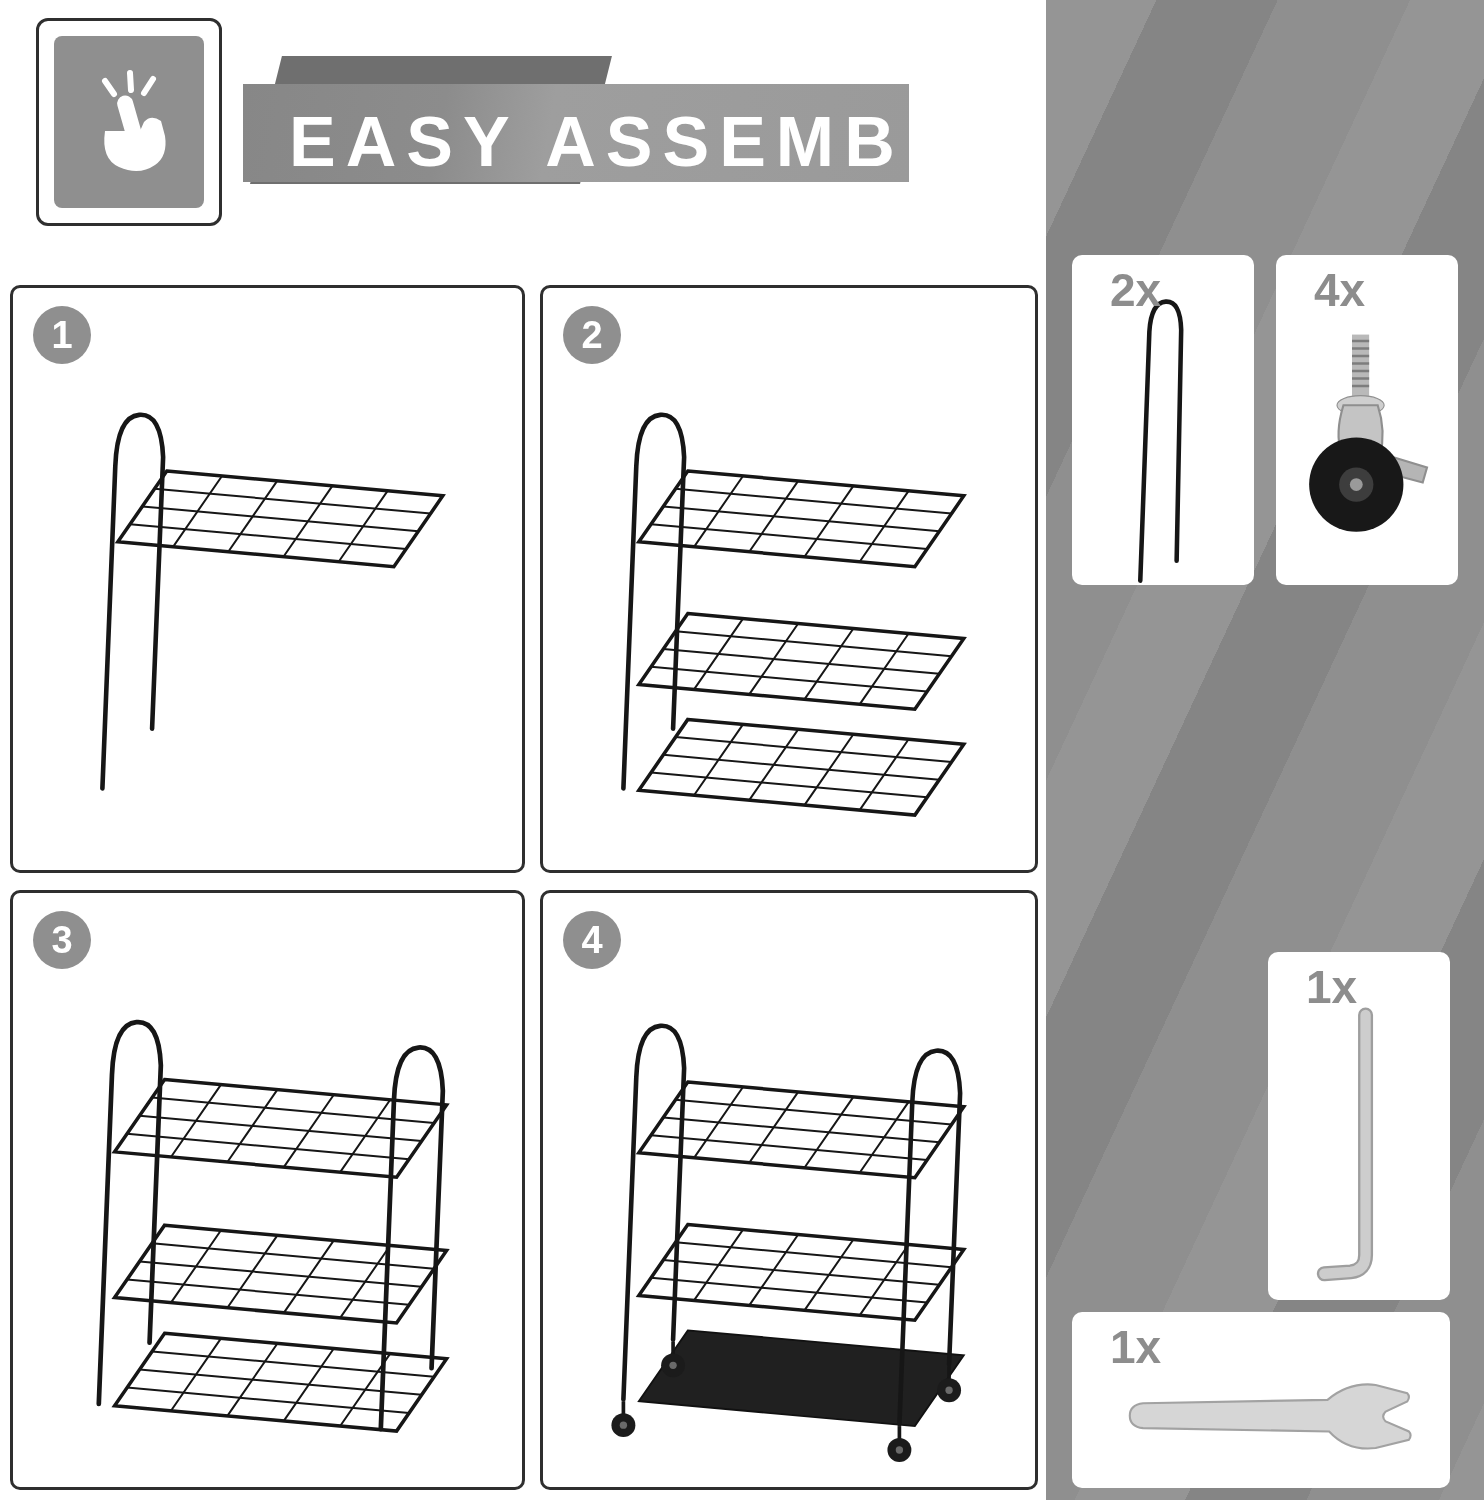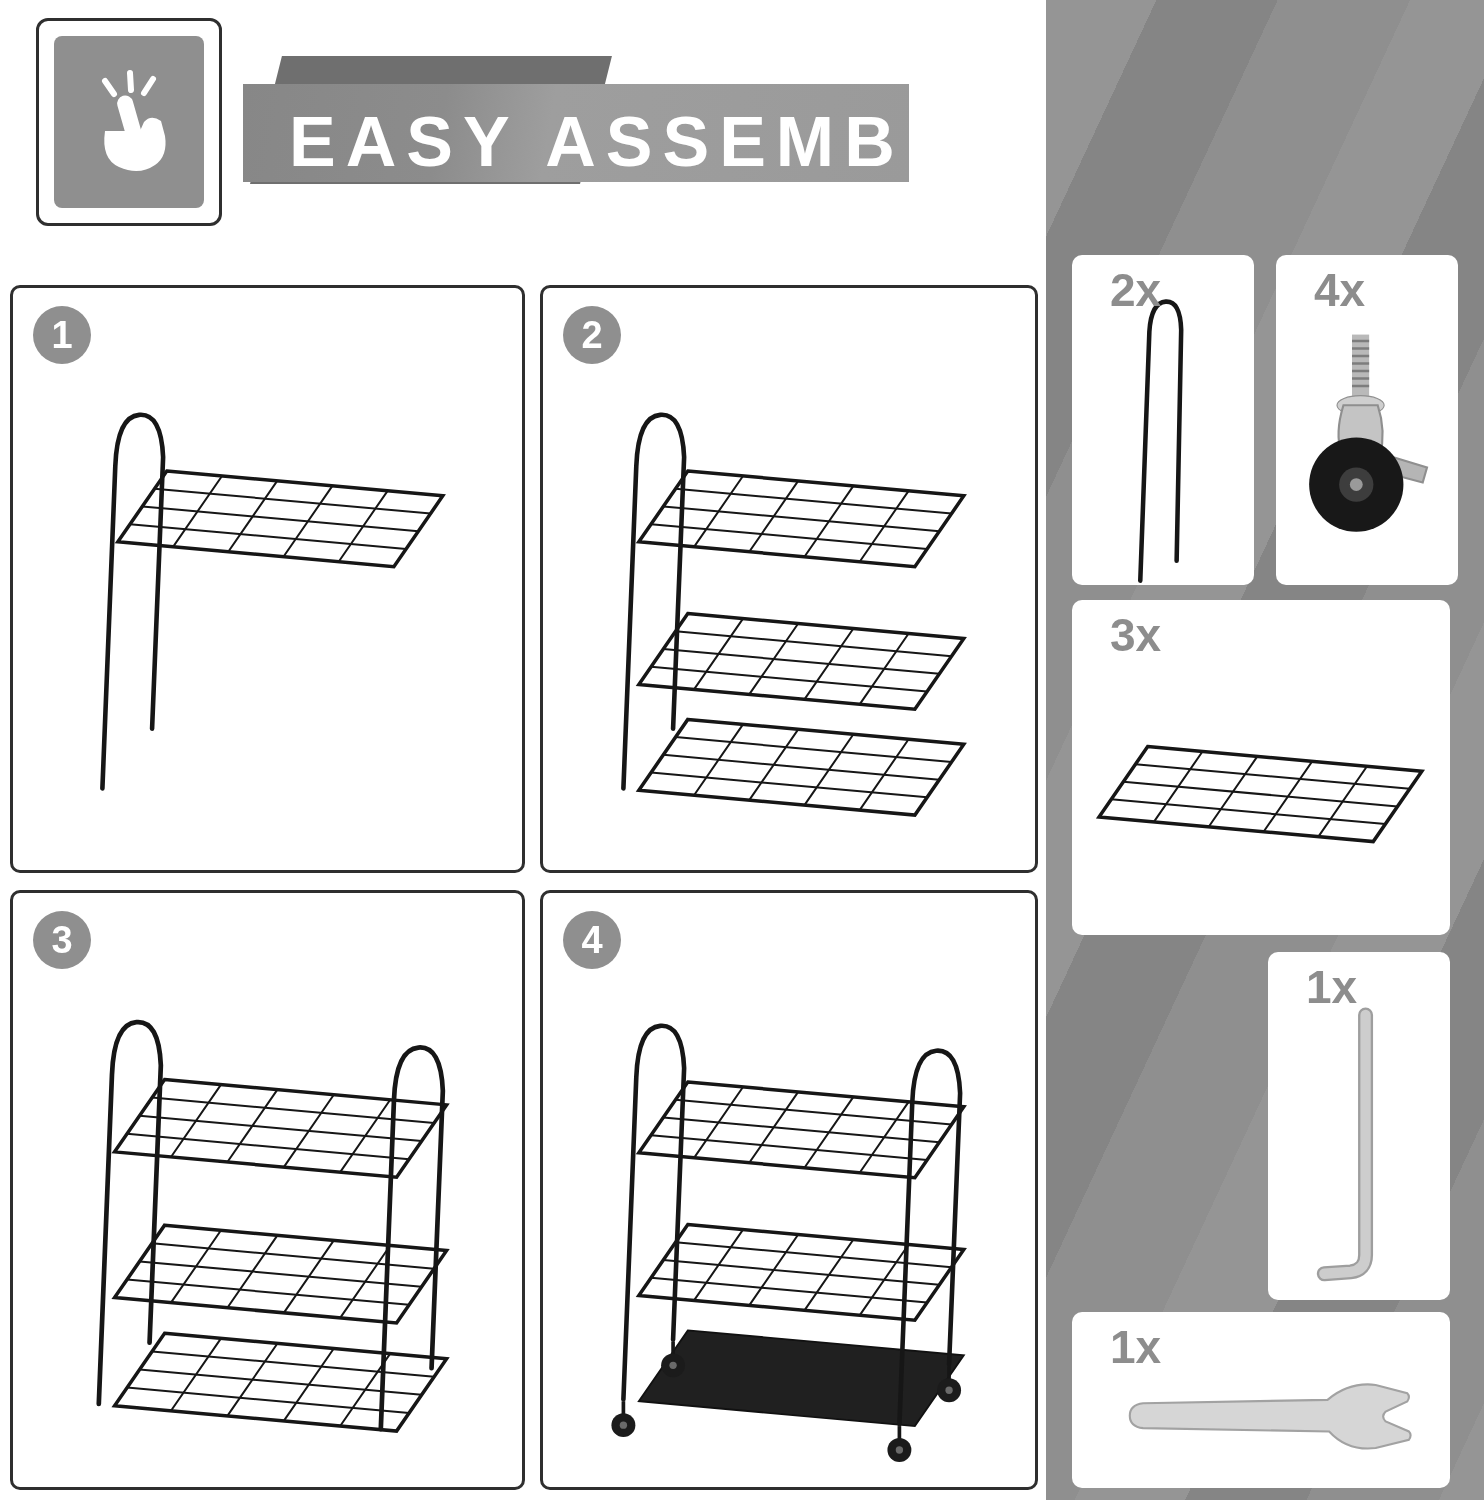--- a/index.html
+++ b/index.html
@@ -186,26 +186,20 @@
       <path d="M56 14 H72 M56 21 H72 M56 28 H72 M56 35 H72 M56 42 H72 M56 49 H72 M56 56 H72" stroke="#7d7d7d" stroke-width="2.5"></path>
       <ellipse cx="64" cy="74" rx="22" ry="9" fill="#cfcfcf" stroke="#8f8f8f"></ellipse>
       <path d="M48 74 Q40 100 46 118 L60 130 L82 122 Q88 98 80 74 Z" fill="#c4c4c4" stroke="#8f8f8f" stroke-width="2"></path>
       <path d="M80 118 L126 132 L122 146 L84 136 Z" fill="#b5b5b5" stroke="#8f8f8f" stroke-width="2"></path>
       <circle cx="60" cy="148" r="44" fill="#181818"></circle>
       <circle cx="60" cy="148" r="16" fill="#3d3d3d"></circle>
       <circle cx="60" cy="148" r="6" fill="#9a9a9a"></circle>
     </svg>
   </div>
 
-  <div class="inc-box" id="box-shelf">
-    <span class="qty">3x</span>
-    <svg width="340" height="120" viewBox="0 0 372 130">
-      <use href="#grid-shelf" transform="translate(62,12)"></use>
-    </svg>
-  </div>
 
 
   <div class="inc-box" id="box-allen">
     <span class="qty">1x</span>
     <svg width="110" height="300" viewBox="0 0 110 320">
       <path d="M62 16 L62 272 Q62 288 46 290 L18 292" fill="none" stroke="#9e9e9e" stroke-width="16" stroke-linecap="round"></path>
       <path d="M62 16 L62 272 Q62 288 46 290 L18 292" fill="none" stroke="#cdcdcd" stroke-width="11" stroke-linecap="round"></path>
     </svg>
   </div>
 

